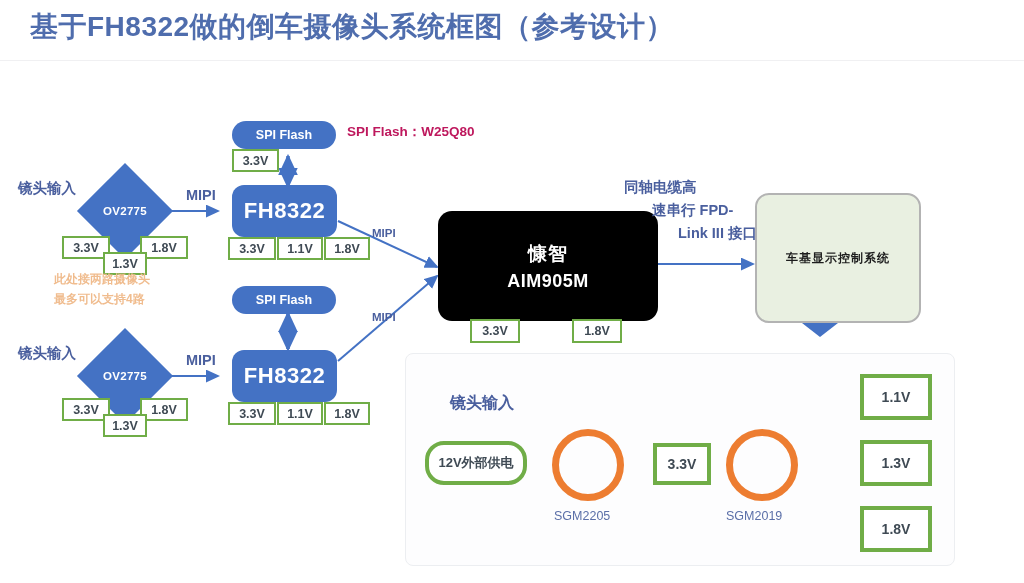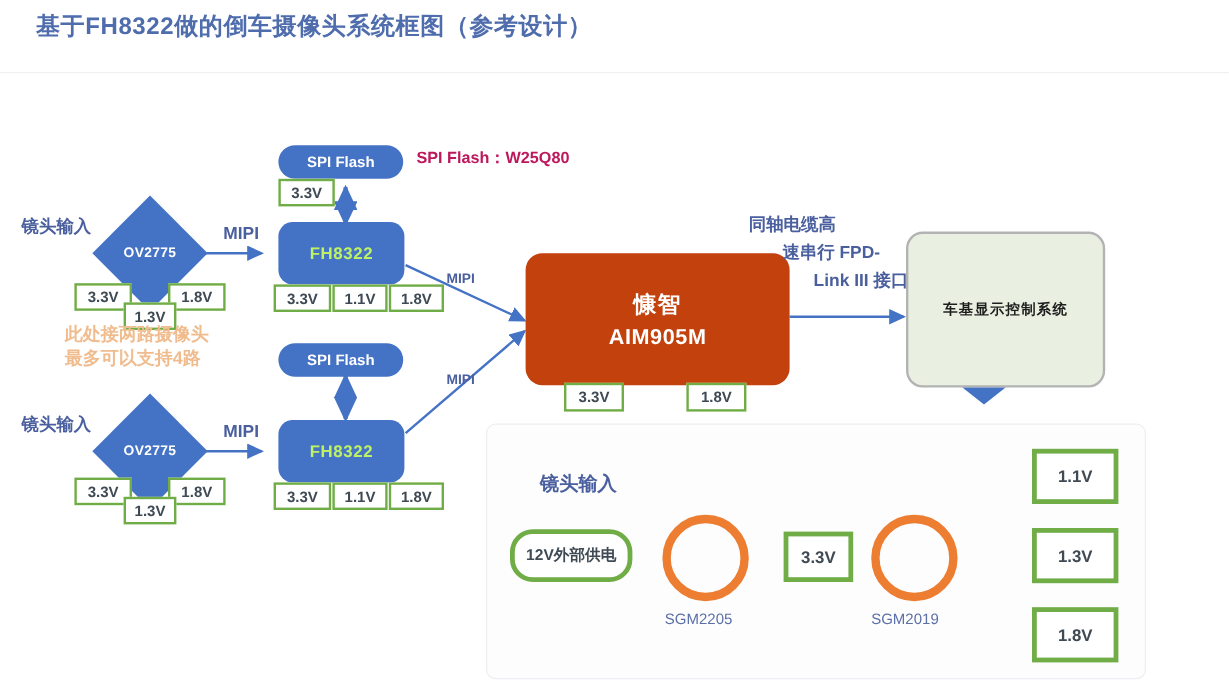--- a/index.html
+++ b/index.html
@@ -17,21 +17,21 @@
 
   
   #title-bar {
     position: absolute;
     left: 0; top: 0;
     width: 1024px; height: 60px;
   }
   #page-title {
     position: absolute;
     left: 30px; top: 8px;
-    font-size: 20px;
+    font-size: 28px;
     font-weight: bold;
     color: #4f6dad;
     letter-spacing: 0.5px;
     white-space: nowrap;
   }
 
   
   #diagram-canvas {
     position: absolute;
     left: 0; top: 60px;
@@ -39,25 +39,25 @@
     background: #ffffff;
     border-top: 1px solid #f0f0f2;
   }
 
   .abs { position: absolute; }
 
   
   .chip {
     background: #4472c4;
     border-radius: 12px;
-    color: #bef264;
-    display: flex;
-    align-items: center;
-    justify-content: center;
-    font-size: 14px;
+    color: #ffffff;
+    display: flex;
+    align-items: center;
+    justify-content: center;
+    font-size: 22px;
     font-weight: bold;
     letter-spacing: 0.5px;
   }
   .pill {
     background: #4472c4;
     border-radius: 14px;
     color: #ffffff;
     display: flex;
     align-items: center;
     justify-content: center;
@@ -128,29 +128,29 @@
     font-weight: bold;
     white-space: nowrap;
   }
   .blu-thin {
     color: #5b6fa8;
     font-size: 12.5px;
     white-space: nowrap;
   }
   .orange-note {
     color: #f0bc8e;
-    font-size: 15px;
+    font-size: 12px;
     font-weight: bold;
     line-height: 20px;
     white-space: nowrap;
   }
 
   
   #soc-box {
-    background: #c2410c;
+    background: #000000;
     border-radius: 14px;
     display: flex;
     flex-direction: column;
     align-items: center;
     justify-content: center;
     color: #ffffff;
   }
   #soc-line1 { font-size: 19px; font-weight: bold; letter-spacing: 1px; }
   #soc-line2 { font-size: 18px; font-weight: bold; letter-spacing: 0.5px; margin-top: 4px;}
 

